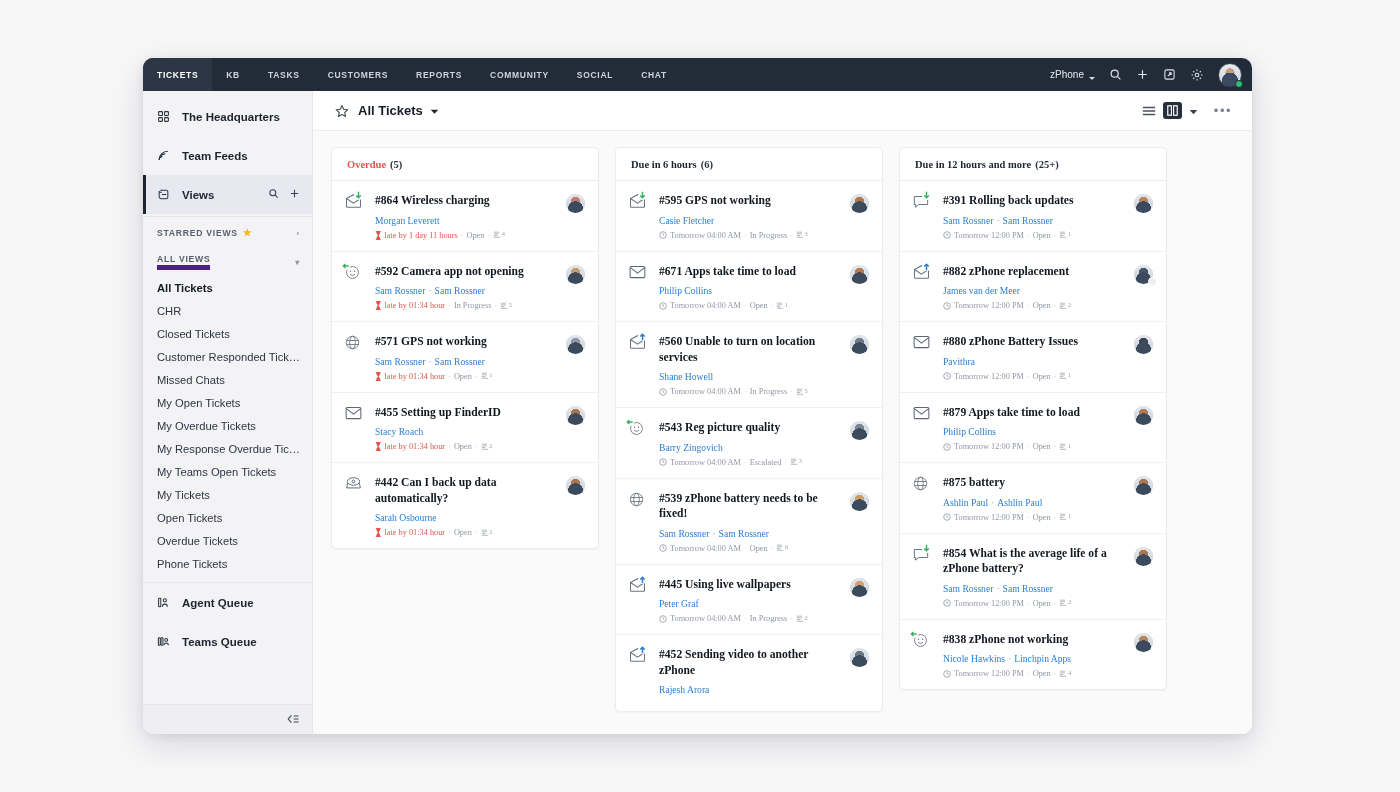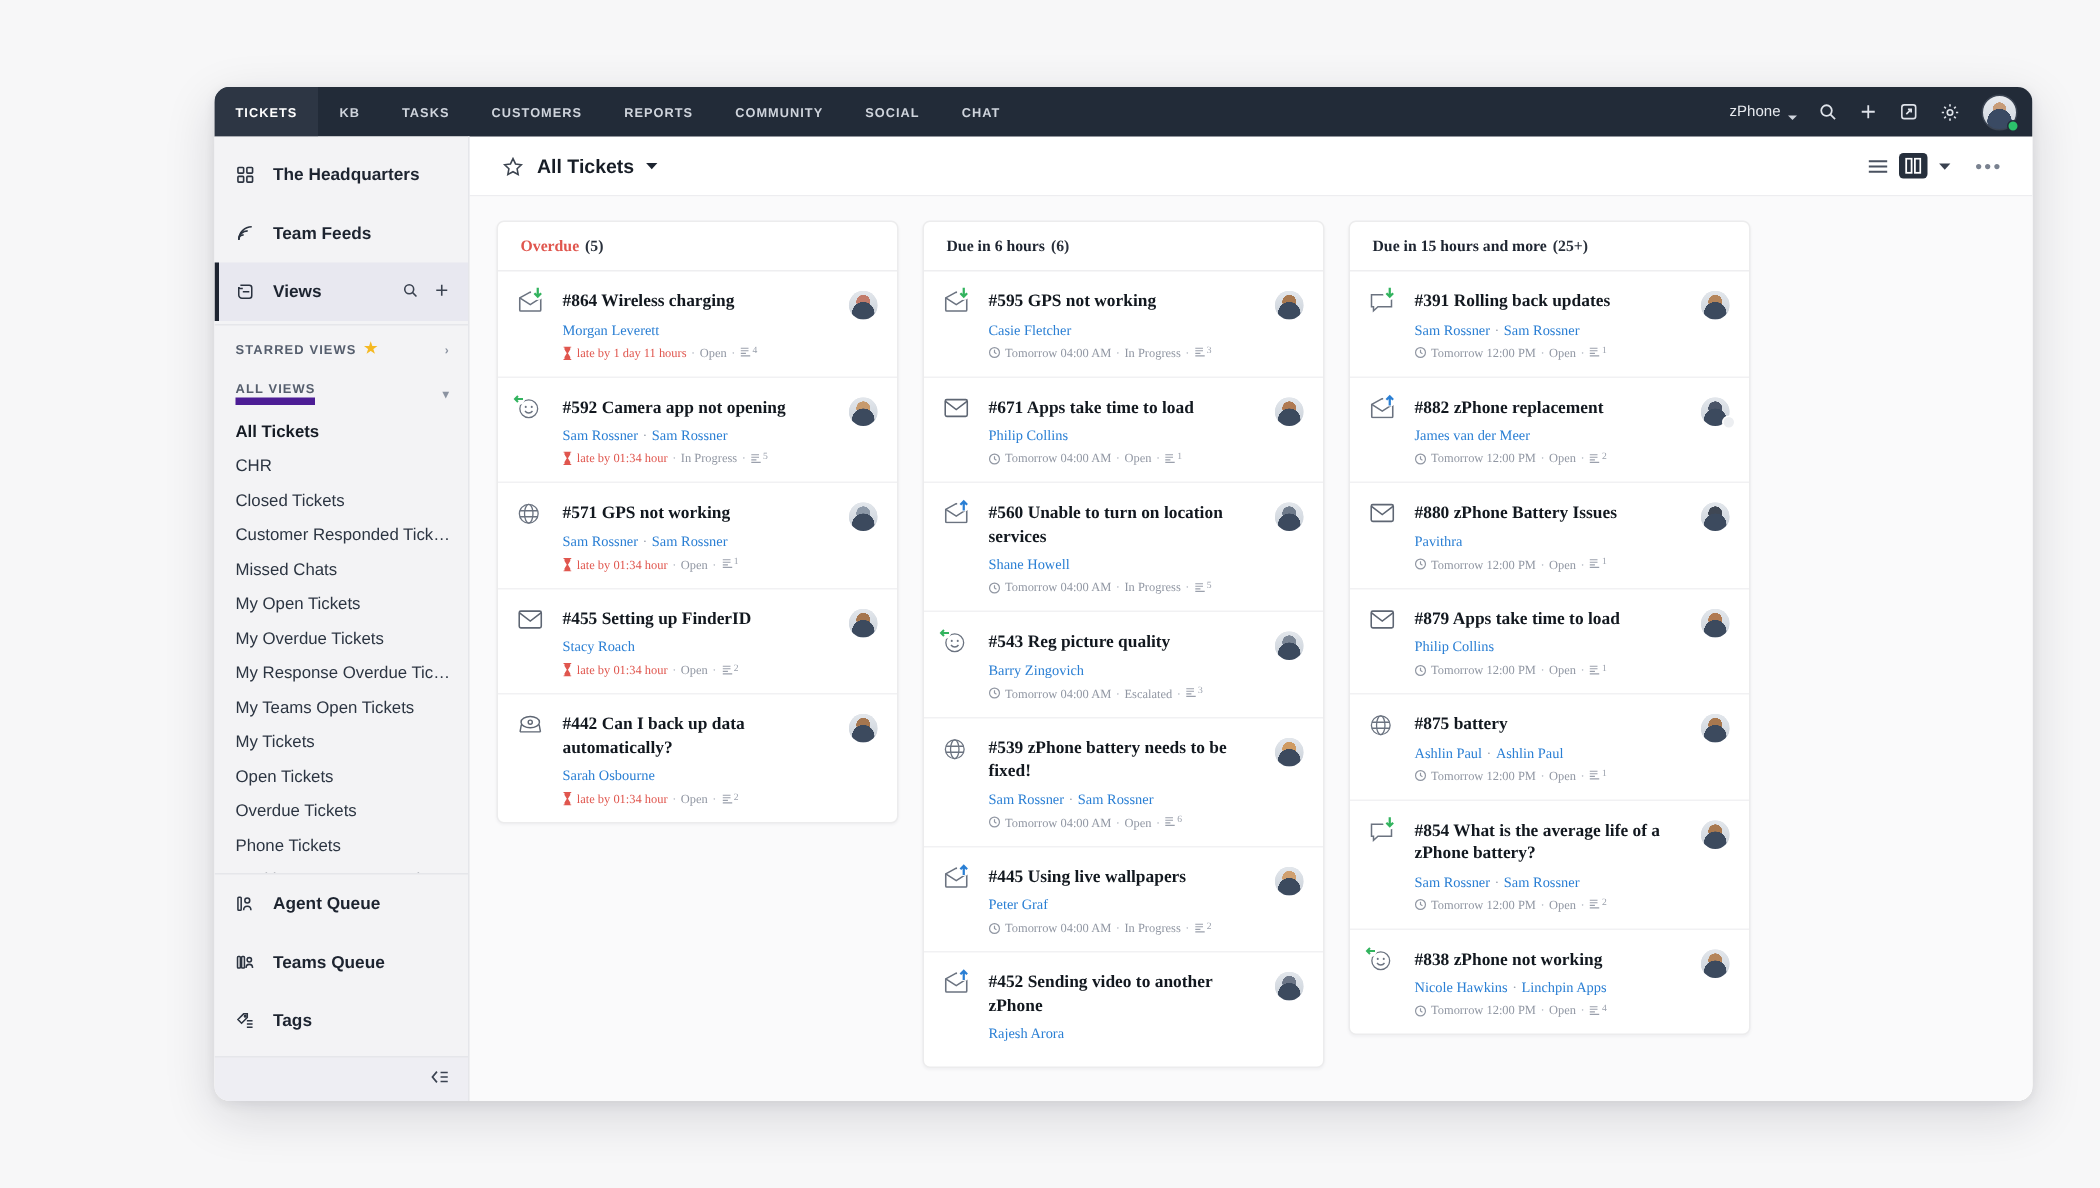--- a/index.html
+++ b/index.html
@@ -6,21 +6,21 @@
   html, body {
     width: 1400px; height: 792px;
     background: #f7f7f8;
     font-family: "Liberation Sans", sans-serif;
     overflow: hidden;
   }
   
   #app-window {
     position: absolute;
     left: 143px; top: 58px;
-    width: 1212px; height: 676px;
+    width: 1109px; height: 676px;
     background: #ffffff;
     border-radius: 10px;
     overflow: hidden;
     box-shadow: 0 10px 34px rgba(20,24,40,.14), 0 2px 8px rgba(20,24,40,.08);
     display: flex; flex-direction: column;
   }
   
   #topnav {
     height: 33px; flex: 0 0 33px;
     background: #222b38;
@@ -346,30 +346,20 @@
           <span class="sico">
             <svg width="13" height="13" viewBox="0 0 24 24" fill="none" stroke="currentColor" stroke-width="1.9">
               <rect x="2.5" y="5" width="3.5" height="14" rx="1"></rect>
               <rect x="7.5" y="5" width="3.5" height="14" rx="1"></rect>
               <circle cx="17" cy="9" r="2.7"></circle>
                 <path d="M13 19c0-2.6 1.8-4.4 4-4.4s4 1.8 4 4.4"></path>
             </svg>
           </span>
           <span>Teams Queue</span>
         </div>
-        <div class="side-row">
-          <span class="sico">
-            <svg width="13" height="13" viewBox="0 0 24 24" fill="none" stroke="currentColor" stroke-width="1.9">
-              <path d="M3 10.5 10 3.5h4.5V8L7.5 15z"></path>
-                <circle cx="12" cy="6.4" r="1"></circle>
-              <path d="M14 12h7M14 16h7M14 20h7"></path>
-            </svg>
-          </span>
-          <span>Tags</span>
-        </div>
       </div>
 
       <div class="side-foot">
         <span>
           <svg width="15" height="12" viewBox="0 0 24 20" fill="none" stroke="currentColor" stroke-width="1.9">
             <path d="M10 4 L5 10 L10 16"></path>
               <path d="M14 5h8M14 10h8M14 15h8"></path>
           </svg>
         </span>
       </div>
@@ -795,21 +785,21 @@
                   <div class="card-people"><a>Rajesh Arora</a></div>
                 </div>
                 <div class="card-av">
                   <i style="background:radial-gradient(circle at 50% 78%, #3c4a5e 0 42%, transparent 43%),radial-gradient(circle at 50% 38%, #6c7687 0 30%, transparent 31%),linear-gradient(#e3e7ec,#c9d0d8)"></i>
                 </div>
               </div>
             </div>
           </div>
           <div class="col">
             <div class="col-head">
-              <span style="color:#1d2430">Due in 15 hours and more</span>
+              <span style="color:#1d2430">Due in 12 hours and more</span>
               <span class="cnt">(25+)</span>
             </div>
             <div class="col-body">
               <div class="card">
                 <div class="card-ico" style="position: relative;"><svg width="16" height="15" viewBox="0 0 24 22" fill="none" stroke="#6b7380" stroke-width="1.5">
                     <path d="M2 3.5h20v12H8.5L4 19.5V15.5H2z"></path>
                   </svg><svg class="ovl" width="9" height="9" viewBox="0 0 12 12" fill="none" stroke="#32b35e" stroke-width="2" style="position: absolute; top: -2px; left: 9px; background: rgb(255, 255, 255); border-radius: 50%;">
                     <path d="M6 1v8M3 6l3 3 3-3"></path>
                   </svg></div>
                 <div class="card-main">

